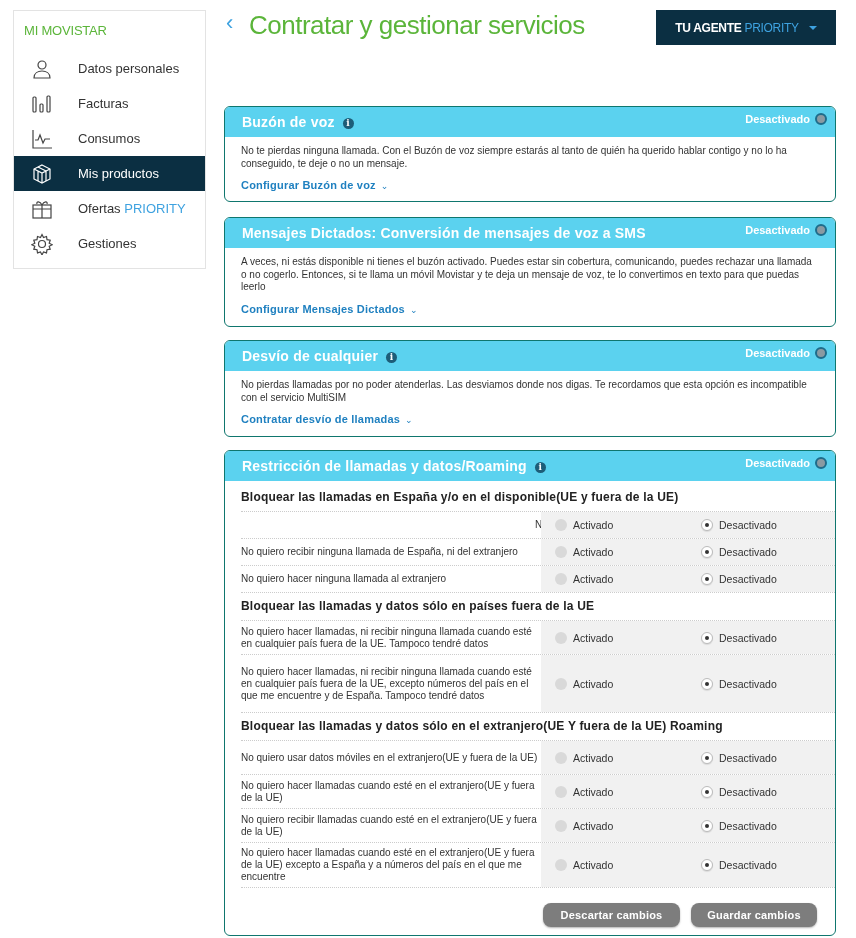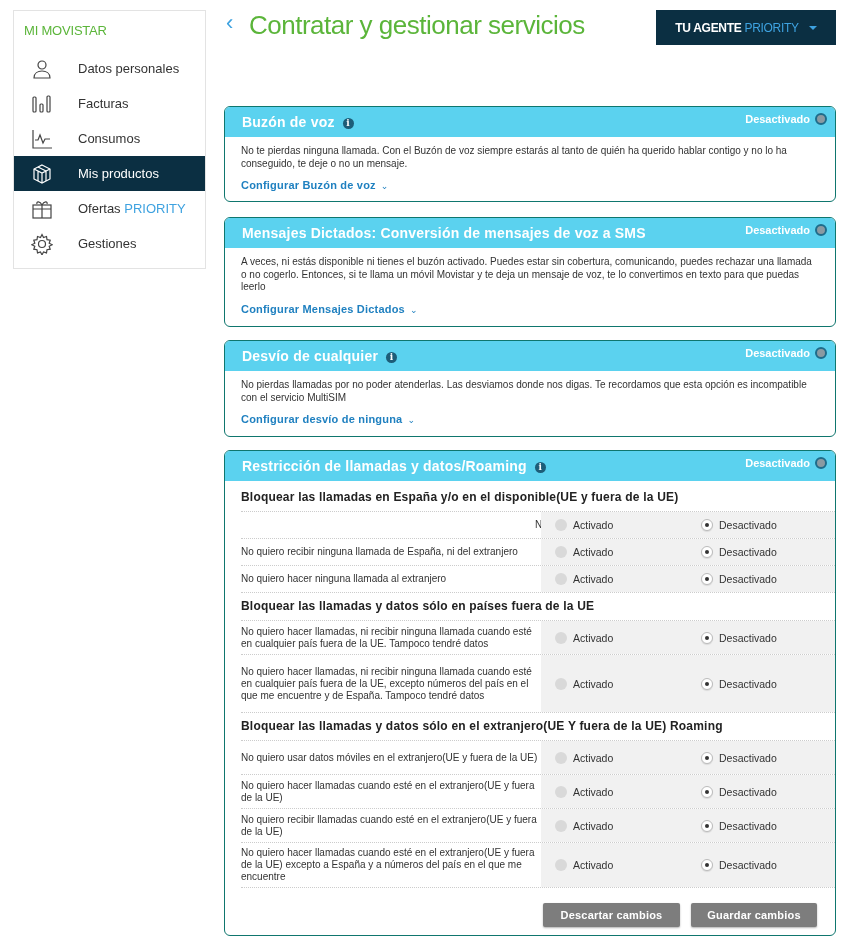--- a/index.html
+++ b/index.html
@@ -42,21 +42,21 @@
   .rrow .opts { position: absolute; left: 300px; top: 0; bottom: 0; right: 0; background: #f1f1f1; }
   .opt { position: absolute; top: 50%; transform: translateY(-50%); display: flex; align-items: center; font-size: 10.5px; color: #333; }
   .opt.on { left: 14px; }
   .opt.off { left: 160px; }
   .rad { width: 12px; height: 12px; border-radius: 50%; margin-right: 6px; }
   .rad.empty { background: #d9d9d9; }
   .rad.sel { background: #fff; border: 1px solid #bbb; position: relative; box-shadow: 0 1px 1px rgba(0,0,0,0.1); }
   .rad.sel::after { content: ""; position: absolute; left: 3px; top: 3px; width: 4px; height: 4px; border-radius: 50%; background: #333; }
 
   .btns { position: absolute; right: 18px; bottom: 8px; display: flex; gap: 11px; }
-  .btn { height: 24px; background: #7d7d7d; color: #fff; font-weight: bold; font-size: 11px; border-radius: 2px; display: flex; align-items: center; justify-content: center; box-shadow: 0 1px 2px rgba(0,0,0,0.3); letter-spacing: 0.2px; }
+  .btn { height: 24px; background: #7d7d7d; color: #fff; font-weight: bold; font-size: 11px; border-radius: 8px; display: flex; align-items: center; justify-content: center; box-shadow: 0 1px 2px rgba(0,0,0,0.3); letter-spacing: 0.2px; }
 </style>
 </head>
 <body>
 
 <nav class="sidebar">
   <div class="sidebar-title">MI MOVISTAR</div>
 
   <div class="sb-item">
     <span class="ico"><svg viewBox="0 0 22 22">
           <circle cx="11" cy="7" r="4"></circle>
@@ -141,21 +141,21 @@
 <section class="card" style="top:340px;height:97px;">
   <div class="card-head">
     <div class="card-title"><span>Desvío de cualquier</span><span class="info-ico">i</span></div>
     <div class="status">
         <span>Desactivado</span>
         <span class="toggle"></span>
       </div>
   </div>
   <div class="card-body">
     <p>No pierdas llamadas por no poder atenderlas. Las desviamos donde nos digas. Te recordamos que esta opción es incompatible con el servicio MultiSIM</p>
-    <a class="config-link"><span>Configurar desvío de ninguna</span><span class="chev">⌄</span></a>
+    <a class="config-link"><span>Contratar desvío de llamadas</span><span class="chev">⌄</span></a>
   </div>
 </section>
 
 <section class="card" style="top:450px;height:486px;">
   <div class="card-head">
     <div class="card-title"><span>Restricción de llamadas y datos/Roaming</span><span class="info-ico">i</span></div>
     <div class="status">
         <span>Desactivado</span>
         <span class="toggle"></span>
       </div>

